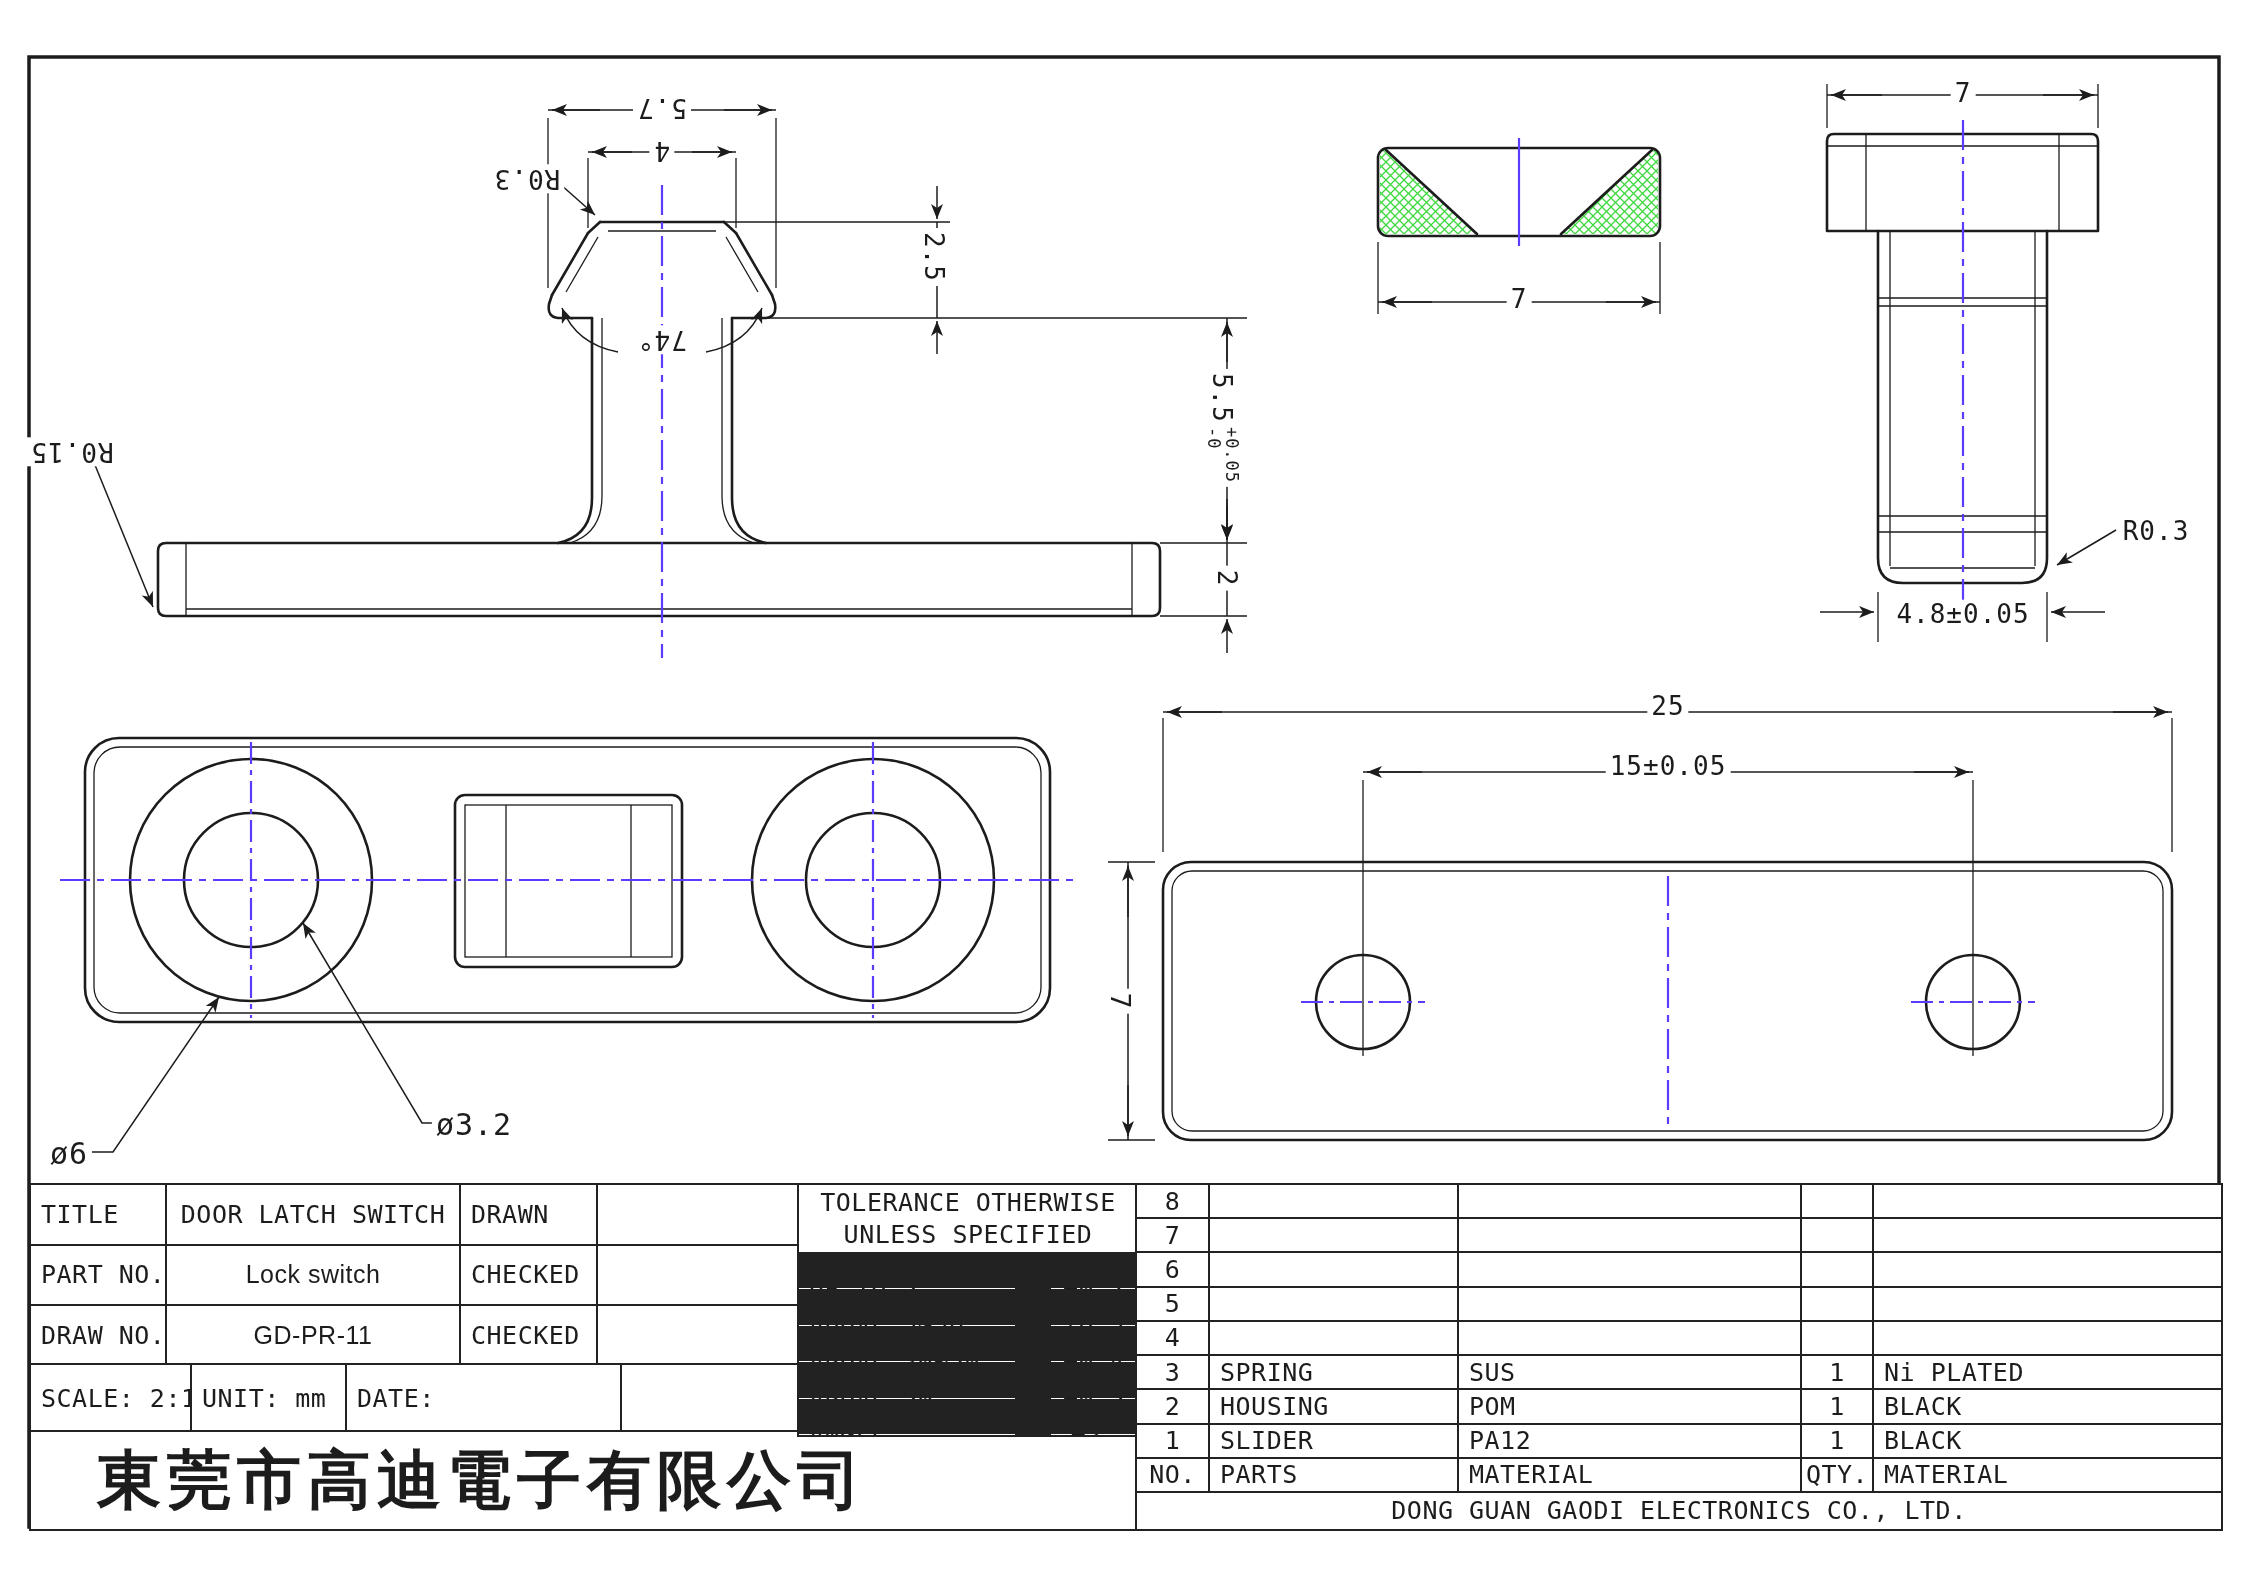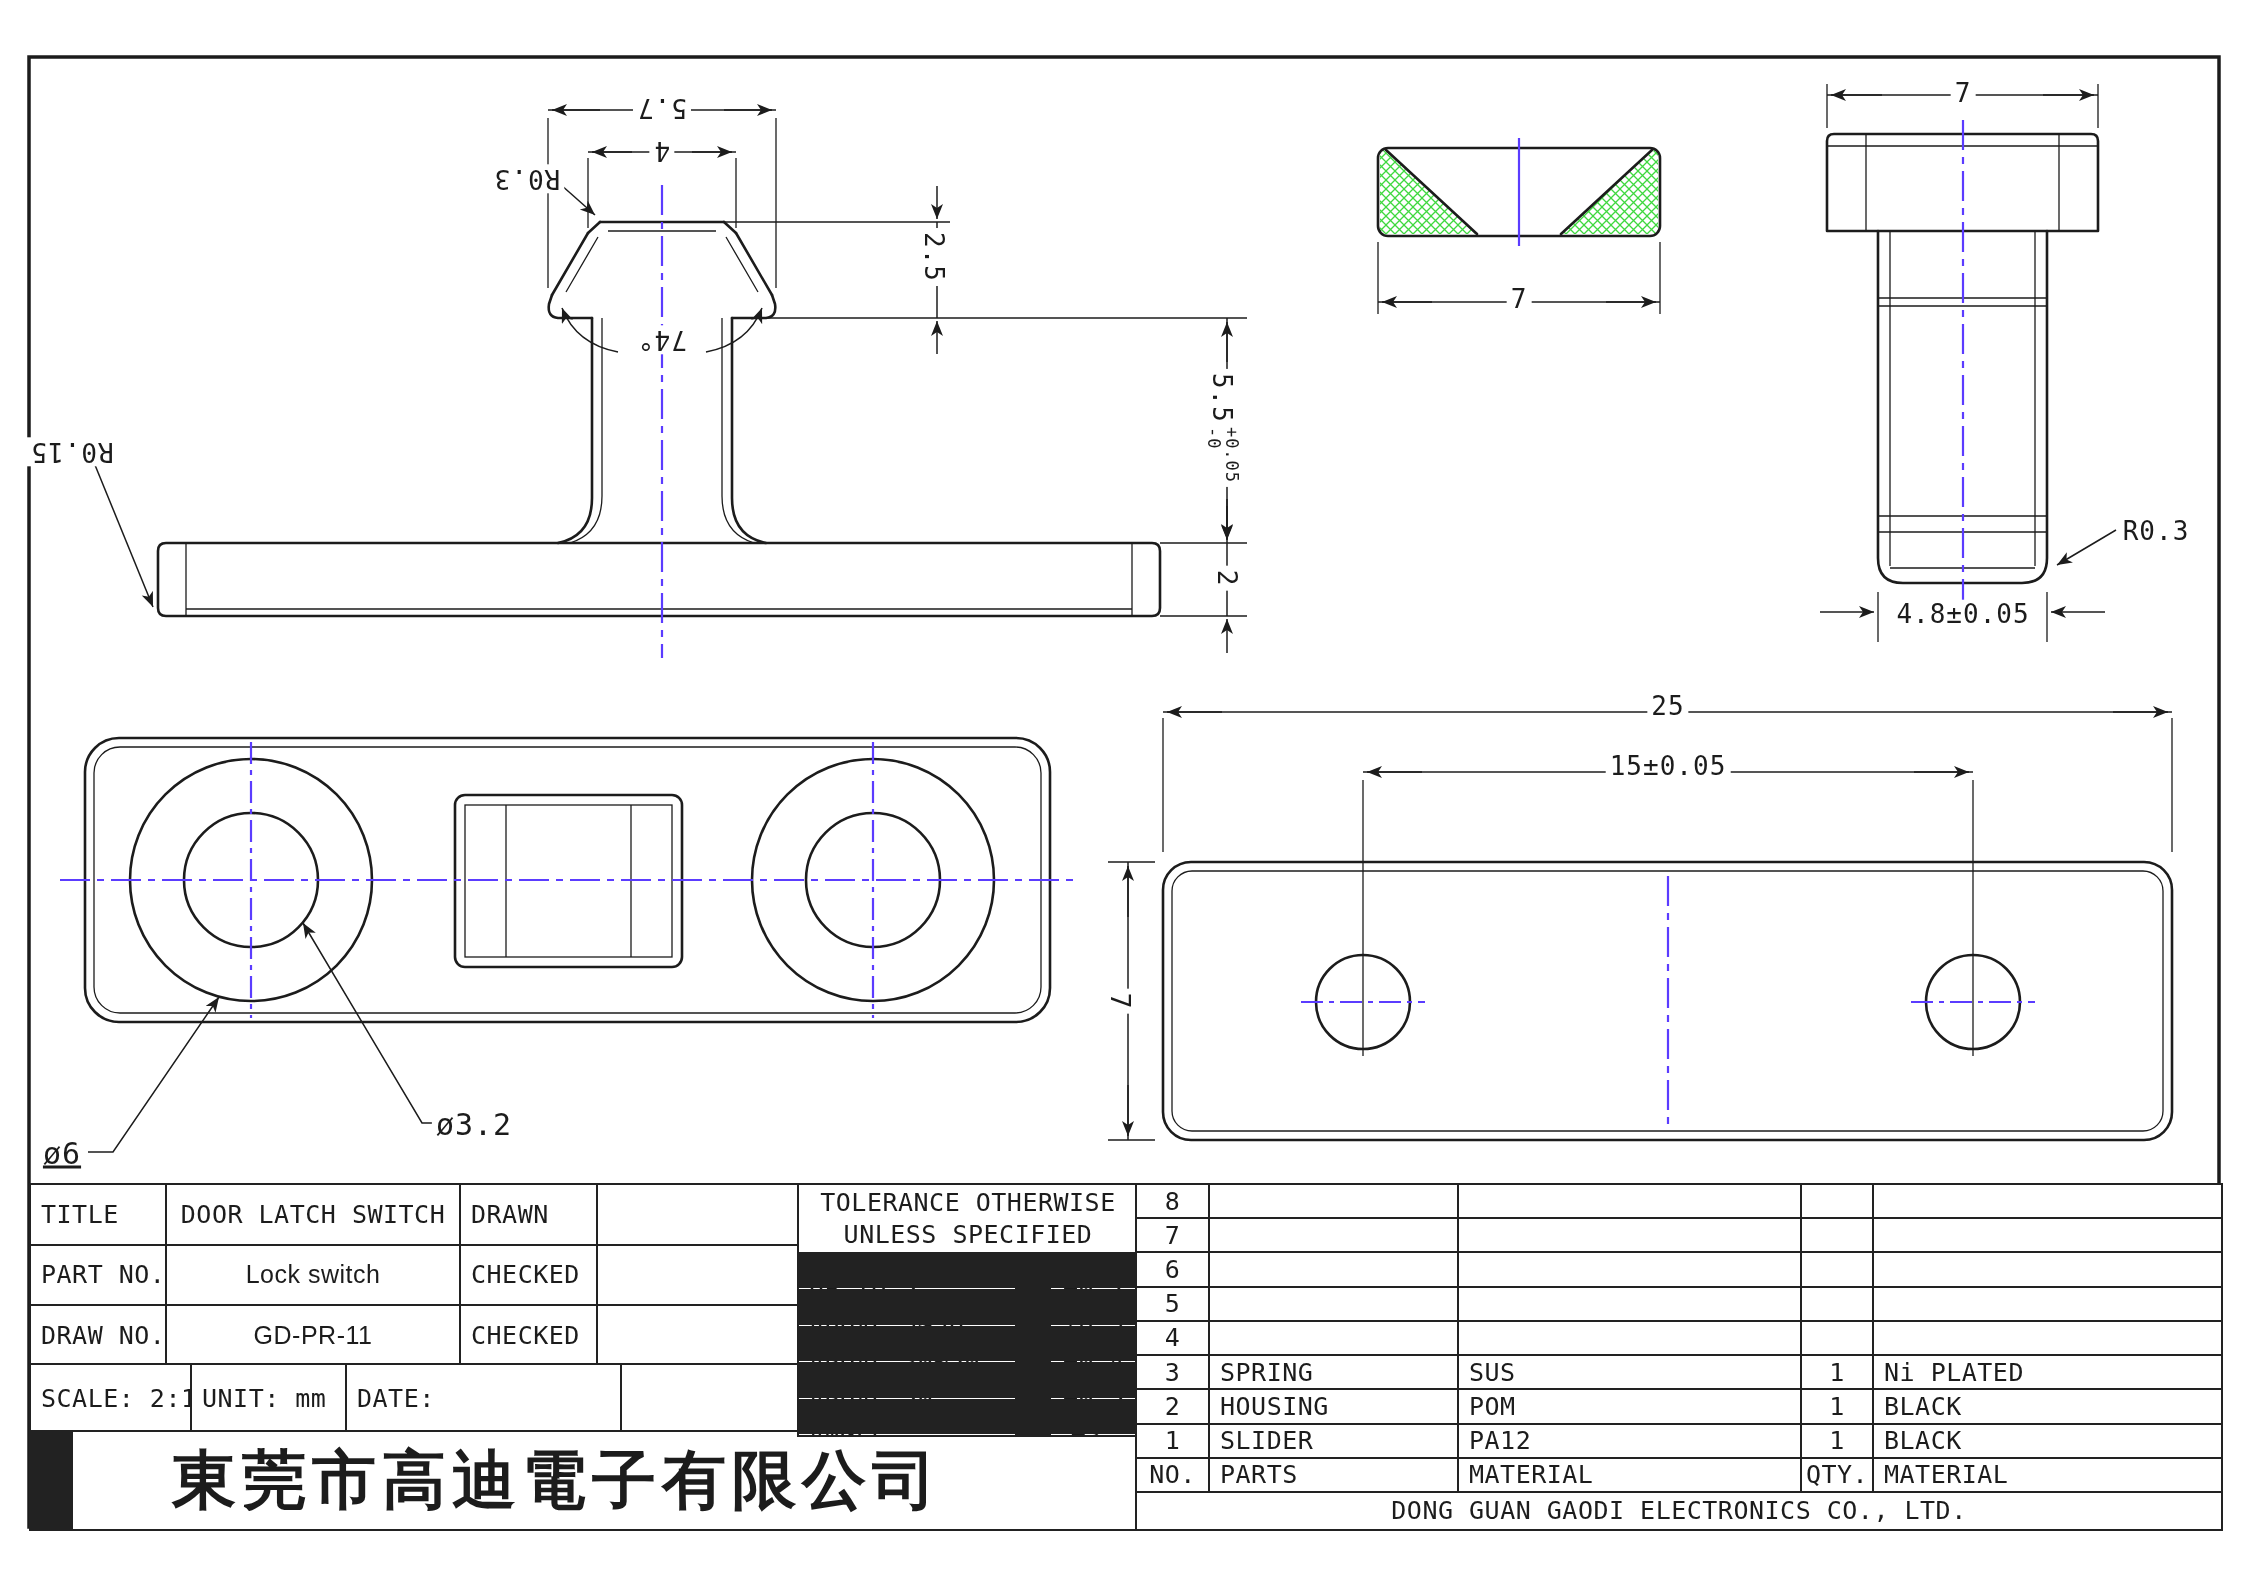--- a/index.html
+++ b/index.html
@@ -202,21 +202,21 @@
   </div>
   <div class="dim v" style="left:1227px;top:578px;">2</div>
   <div class="dim ud" style="left:72px;top:452px;">R0.15</div>
 
   <div class="dim" style="left:1519px;top:299px;">7</div>
 
   <div class="dim" style="left:1963px;top:93px;">7</div>
   <div class="dim" style="left:1963px;top:614px;text-align:center;">4.8±0.05</div>
   <div class="dim" style="left:2156px;top:531px;">R0.3</div>
 
-  <div class="dim big" style="left:62px;top:1153px;text-decoration:underline;">ø6</div>
+  <div class="dim big" style="left:69px;top:1153px;">ø6</div>
   <div class="dim big" style="left:474px;top:1124px;">ø3.2</div>
 
   <div class="dim" style="left:1668px;top:706px;">25</div>
   <div class="dim" style="left:1668px;top:766px;">15±0.05</div>
   <div class="dim v" style="left:1120px;top:1001px;">7</div>
 
   <div class="tbl" style="left:29px;top:1183px;width:768px;height:180px;
        grid-template-columns:134px 292px 135px 1fr;grid-template-rows:1fr 1fr 1fr;">
     <div class="cell">TITLE</div>
     <div class="cell ctr">DOOR LATCH SWITCH</div>
@@ -234,21 +234,21 @@
 
   <div class="tbl" style="left:29px;top:1363px;width:768px;height:67px;
        grid-template-columns:159px 153px 273px 1fr;grid-template-rows:1fr;">
     <div class="cell">SCALE: 2:1</div>
     <div class="cell">UNIT: mm</div>
     <div class="cell">DATE:</div>
     <div class="cell"></div>
   </div>
 
   <div class="tbl" style="left:29px;top:1430px;width:1106px;height:97px;grid-template-columns:1fr;">
-    <div class="cell" style="padding-left:99px;margin-left:42px;">
+    <div class="cell" style="padding-left:66px;">
       <span class="companycn">東莞市高迪電子有限公司</span>
     </div>
   </div>
 
   <div class="tbl" style="left:797px;top:1183px;width:338px;height:250px;
        grid-template-columns:216px 1fr;grid-template-rows:67px repeat(5,1fr);gap:36px;">
     <div class="cell ctr col2" style="grid-column:1 / span 2;">
       <span>TOLERANCE OTHERWISE</span>
       <span>UNLESS SPECIFIED</span>
     </div>

